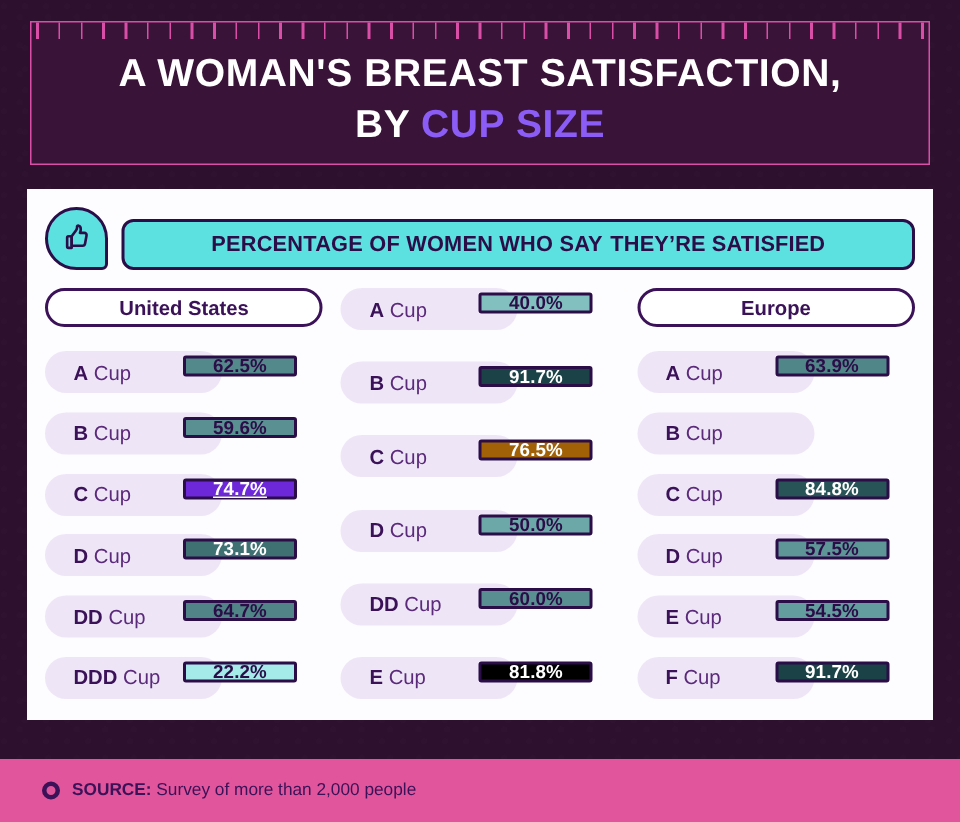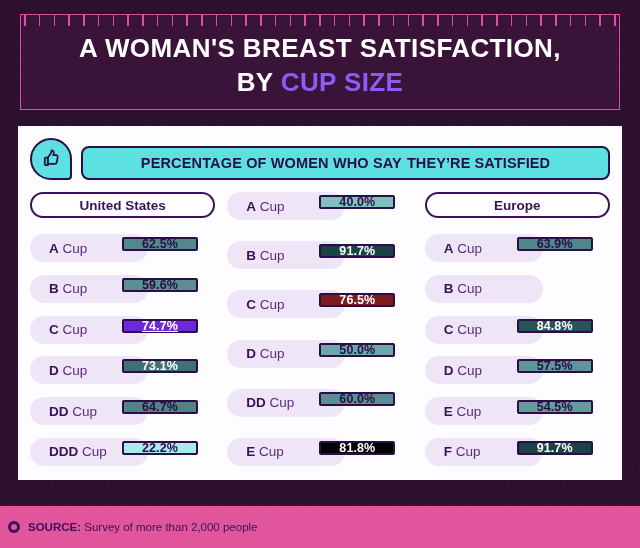--- a/index.html
+++ b/index.html
@@ -225,21 +225,21 @@
   .footer {
     position: absolute;
     left: 0;
     right: 0;
     bottom: 0;
     height: 42px;
     background: #e0559b;
     z-index: 4;
     display: flex;
     align-items: center;
-    padding-left: 8px;
+    padding-left: 28px;
     gap: 8px;
   }
   .source-icon {
     width: 12px;
     height: 12px;
     border: 3px solid #3b1158;
     border-radius: 50%;
     flex: 0 0 12px;
   }
   .source-text {
@@ -365,21 +365,21 @@
               <div class="bar" style="background: rgb(129, 192, 191); color: rgb(43, 13, 72);">40.0%</div>
             </div>
             <div class="row">
               <div class="cup-pill"></div>
               <div class="cup-label"><span class="cup-letter">B</span><span class="cup-word"> Cup</span></div>
               <div class="bar" style="background: rgb(27, 67, 71); color: rgb(255, 255, 255);">91.7%</div>
             </div>
             <div class="row">
               <div class="cup-pill"></div>
               <div class="cup-label"><span class="cup-letter">C</span><span class="cup-word"> Cup</span></div>
-              <div class="bar" style="background: #7f1d1d; color: rgb(255, 255, 255);">76.5%</div>
+              <div class="bar" style="background: #a16207; color: rgb(255, 255, 255);">76.5%</div>
             </div>
             <div class="row">
               <div class="cup-pill"></div>
               <div class="cup-label"><span class="cup-letter">D</span><span class="cup-word"> Cup</span></div>
               <div class="bar" style="background: rgb(109, 168, 168); color: rgb(43, 13, 72);">50.0%</div>
             </div>
             <div class="row">
               <div class="cup-pill"></div>
               <div class="cup-label"><span class="cup-letter">DD</span><span class="cup-word"> Cup</span></div>
               <div class="bar" style="background: rgb(89, 143, 145); color: rgb(43, 13, 72);">60.0%</div>

